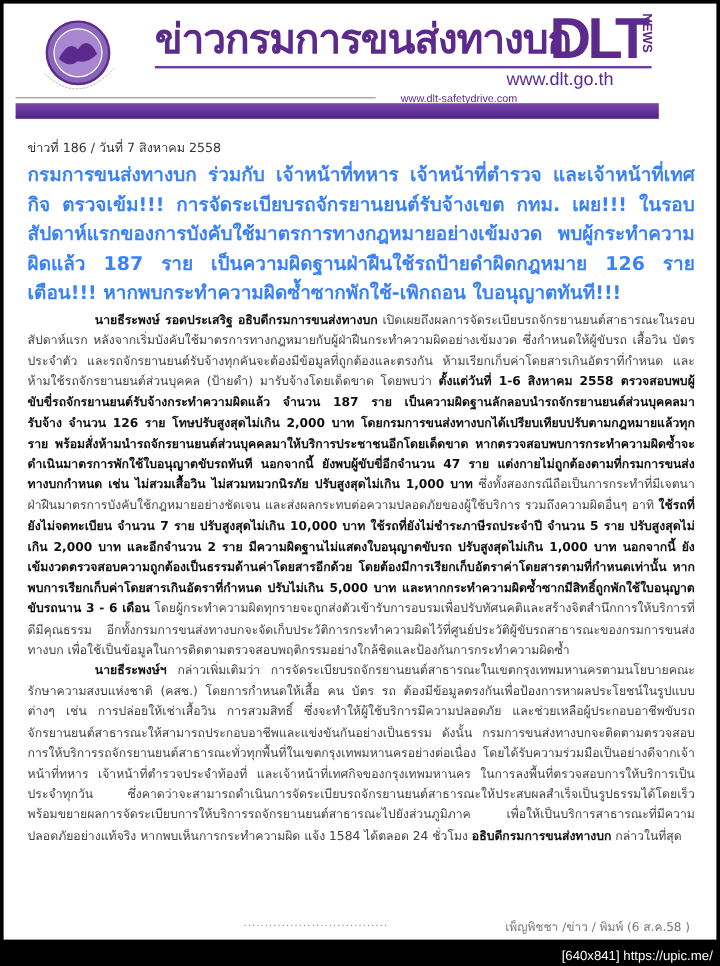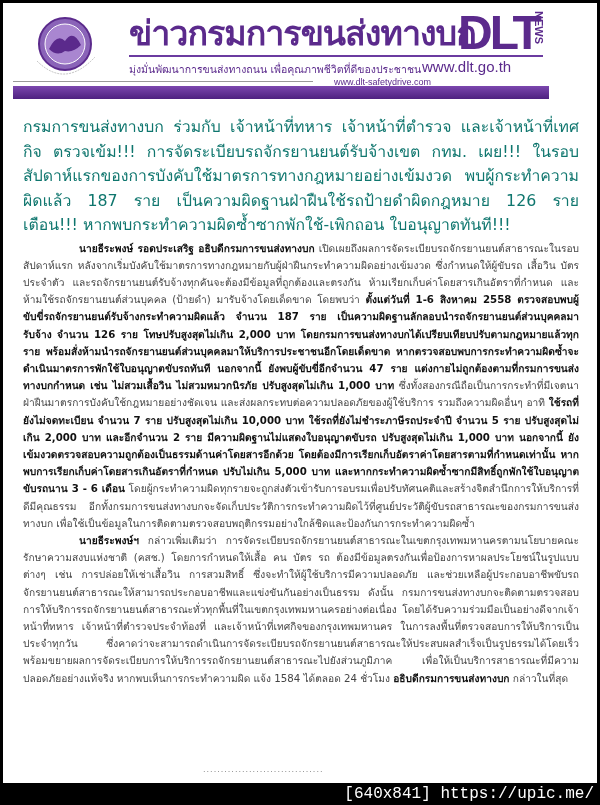--- a/index.html
+++ b/index.html
@@ -48,67 +48,68 @@
   .gray-rule {
     position: absolute; left: 10px; top: 78px; width: 300px; height: 1px; background: #999;
   }
   .purple-bar {
     position: absolute; left: 10px; top: 83px; width: 536px; height: 13px;
     background: linear-gradient(to bottom, #7b47ae, #4e2180);
   }
   .content { position: absolute; left: 20px; top: 112px; width: 556px; }
   .dateline { font-size: 10.5px; color: #333; margin: 0 0 2px 0; }
   .headline {
-    font-size: 15.8px; font-weight: normal; color: #0f766e; line-height: 24.5px; margin: 0 0 2px 0;
+    font-size: 15.8px; font-weight: bold; color: #3b82f6; line-height: 24.5px; margin: 0 0 2px 0;
     text-align: justify;
   }
   .para {
     font-size: 10.2px; color: #444; line-height: 17.2px; text-align: justify; margin: 0;
     text-indent: 56px;
   }
   .para b { color: #111; }
   .footer-row { position: absolute; left: 20px; top: 762px; width: 556px; height: 14px; }
   .dots {
     position: absolute; left: 180px; top: 0px; font-size: 8px; color: #888; letter-spacing: 1px;
   }
   .credit {
     position: absolute; right: 4px; top: 0px; font-size: 10px; color: #777;
   }
   .watermark {
-    position: absolute; right: 6px; bottom: 2px; font-family: Liberation Mono, monospace;
-    font-size: 16px; color: #fff;
+    position: absolute; right: 6px; bottom: 2px; font-family: Liberation Sans, sans-serif;
+    font-size: 11px; color: #fff;
   }
 </style>
 </head>
 <body>
 
 <div class="page">
   <div class="header">
     <svg class="logo" viewBox="0 0 76 76">
       <circle cx="36" cy="33" r="26" fill="#8a64b8" stroke="#5b2a8c" stroke-width="2"></circle>
       <circle cx="36" cy="33" r="20" fill="#a986d0" stroke="#fff" stroke-width="1"></circle>
       <path d="M20 38 Q28 22 36 30 Q44 18 52 34 Q44 42 36 40 Q28 46 20 38 Z" fill="#5b2a8c"></path>
       <path d="M8 50 Q36 78 66 46" fill="none" stroke="#999" stroke-width="0.6" stroke-dasharray="2 1"></path>
     </svg>
     <div class="brand-title">ข่าวกรมการขนส่งทางบก</div>
     <div class="title-underline"></div>
     <div class="dlt-mark">DLT</div>
     <div class="news-mark">NEWS</div>
-    <div class="tagline">มุ่งมั่นพัฒนาการขนส่งทางถนน เพื่อคุณภาพชีวิตที่ดีของประชาชน</div>
     <div class="url-main">www.dlt.go.th</div>
     <div class="url-safety">www.dlt-safetydrive.com</div>
     <div class="facebook">Facebook : PR.DLT.</div>
     <div class="gray-rule"></div>
     <div class="purple-bar"></div>
   </div>
 
   <div class="content">
+    <p class="dateline">ข่าวที่ 186 / วันที่ 7 สิงหาคม 2558</p>
     <p class="headline">กรมการขนส่งทางบก ร่วมกับ เจ้าหน้าที่ทหาร เจ้าหน้าที่ตำรวจ และเจ้าหน้าที่เทศกิจ ตรวจเข้ม!!! การจัดระเบียบรถจักรยานยนต์รับจ้างเขต กทม. เผย!!! ในรอบสัปดาห์แรกของการบังคับใช้มาตรการทางกฎหมายอย่างเข้มงวด พบผู้กระทำความผิดแล้ว 187 ราย เป็นความผิดฐานฝ่าฝืนใช้รถป้ายดำผิดกฎหมาย 126 ราย เตือน!!!  หากพบกระทำความผิดซ้ำซากพักใช้-เพิกถอน ใบอนุญาตทันที!!!</p>
     <p class="para"><b>นายธีระพงษ์ รอดประเสริฐ อธิบดีกรมการขนส่งทางบก</b><span> เปิดเผยถึงผลการจัดระเบียบรถจักรยานยนต์สาธารณะในรอบสัปดาห์แรก หลังจากเริ่มบังคับใช้มาตรการทางกฎหมายกับผู้ฝ่าฝืนกระทำความผิดอย่างเข้มงวด ซึ่งกำหนดให้ผู้ขับรถ เสื้อวิน บัตรประจำตัว และรถจักรยานยนต์รับจ้างทุกคันจะต้องมีข้อมูลที่ถูกต้องและตรงกัน ห้ามเรียกเก็บค่าโดยสารเกินอัตราที่กำหนด และห้ามใช้รถจักรยานยนต์ส่วนบุคคล (ป้ายดำ) มารับจ้างโดยเด็ดขาด โดยพบว่า </span><b>ตั้งแต่วันที่ 1-6 สิงหาคม 2558 ตรวจสอบพบผู้ขับขี่รถจักรยานยนต์รับจ้างกระทำความผิดแล้ว จำนวน 187 ราย เป็นความผิดฐานลักลอบนำรถจักรยานยนต์ส่วนบุคคลมารับจ้าง จำนวน 126 ราย โทษปรับสูงสุดไม่เกิน 2,000 บาท โดยกรมการขนส่งทางบกได้เปรียบเทียบปรับตามกฎหมายแล้วทุกราย พร้อมสั่งห้ามนำรถจักรยานยนต์ส่วนบุคคลมาให้บริการประชาชนอีกโดยเด็ดขาด หากตรวจสอบพบการกระทำความผิดซ้ำจะดำเนินมาตรการพักใช้ใบอนุญาตขับรถทันที นอกจากนี้ ยังพบผู้ขับขี่อีกจำนวน 47 ราย แต่งกายไม่ถูกต้องตามที่กรมการขนส่งทางบกกำหนด เช่น ไม่สวมเสื้อวิน ไม่สวมหมวกนิรภัย ปรับสูงสุดไม่เกิน 1,000 บาท</b><span> ซึ่งทั้งสองกรณีถือเป็นการกระทำที่มีเจตนาฝ่าฝืนมาตรการบังคับใช้กฎหมายอย่างชัดเจน และส่งผลกระทบต่อความปลอดภัยของผู้ใช้บริการ รวมถึงความผิดอื่นๆ อาทิ </span><b>ใช้รถที่ยังไม่จดทะเบียน จำนวน 7 ราย ปรับสูงสุดไม่เกิน 10,000 บาท ใช้รถที่ยังไม่ชำระภาษีรถประจำปี จำนวน 5 ราย ปรับสูงสุดไม่เกิน 2,000 บาท และอีกจำนวน 2 ราย มีความผิดฐานไม่แสดงใบอนุญาตขับรถ ปรับสูงสุดไม่เกิน 1,000 บาท นอกจากนี้ ยังเข้มงวดตรวจสอบความถูกต้องเป็นธรรมด้านค่าโดยสารอีกด้วย โดยต้องมีการเรียกเก็บอัตราค่าโดยสารตามที่กำหนดเท่านั้น หากพบการเรียกเก็บค่าโดยสารเกินอัตราที่กำหนด ปรับไม่เกิน 5,000 บาท และหากกระทำความผิดซ้ำซากมีสิทธิ์ถูกพักใช้ใบอนุญาตขับรถนาน 3 - 6 เดือน</b><span> โดยผู้กระทำความผิดทุกรายจะถูกส่งตัวเข้ารับการอบรมเพื่อปรับทัศนคติและสร้างจิตสำนึกการให้บริการที่ดีมีคุณธรรม อีกทั้งกรมการขนส่งทางบกจะจัดเก็บประวัติการกระทำความผิดไว้ที่ศูนย์ประวัติผู้ขับรถสาธารณะของกรมการขนส่งทางบก เพื่อใช้เป็นข้อมูลในการติดตามตรวจสอบพฤติกรรมอย่างใกล้ชิดและป้องกันการกระทำความผิดซ้ำ</span></p>
     <p class="para"><b>นายธีระพงษ์ฯ</b><span> กล่าวเพิ่มเติมว่า การจัดระเบียบรถจักรยานยนต์สาธารณะในเขตกรุงเทพมหานครตามนโยบายคณะรักษาความสงบแห่งชาติ (คสช.) โดยการกำหนดให้เสื้อ คน บัตร รถ ต้องมีข้อมูลตรงกันเพื่อป้องการหาผลประโยชน์ในรูปแบบต่างๆ เช่น การปล่อยให้เช่าเสื้อวิน การสวมสิทธิ์ ซึ่งจะทำให้ผู้ใช้บริการมีความปลอดภัย และช่วยเหลือผู้ประกอบอาชีพขับรถจักรยานยนต์สาธารณะให้สามารถประกอบอาชีพและแข่งขันกันอย่างเป็นธรรม ดังนั้น กรมการขนส่งทางบกจะติดตามตรวจสอบการให้บริการรถจักรยานยนต์สาธารณะทั่วทุกพื้นที่ในเขตกรุงเทพมหานครอย่างต่อเนื่อง โดยได้รับความร่วมมือเป็นอย่างดีจากเจ้าหน้าที่ทหาร เจ้าหน้าที่ตำรวจประจำท้องที่ และเจ้าหน้าที่เทศกิจของกรุงเทพมหานคร ในการลงพื้นที่ตรวจสอบการให้บริการเป็นประจำทุกวัน ซึ่งคาดว่าจะสามารถดำเนินการจัดระเบียบรถจักรยานยนต์สาธารณะให้ประสบผลสำเร็จเป็นรูปธรรมได้โดยเร็ว พร้อมขยายผลการจัดระเบียบการให้บริการรถจักรยานยนต์สาธารณะไปยังส่วนภูมิภาค เพื่อให้เป็นบริการสาธารณะที่มีความปลอดภัยอย่างแท้จริง หากพบเห็นการกระทำความผิด แจ้ง 1584 ได้ตลอด 24 ชั่วโมง </span><b>อธิบดีกรมการขนส่งทางบก</b><span> กล่าวในที่สุด</span></p>
   </div>
 
   <div class="footer-row">
     <span class="dots">..................................</span>
+    <span class="credit">เพ็ญพิชชา /ข่าว / พิมพ์  (6 ส.ค.58 )</span>
   </div>
 </div>
 
 <div class="watermark">[640x841] https://upic.me/</div>
 
 </body></html>

